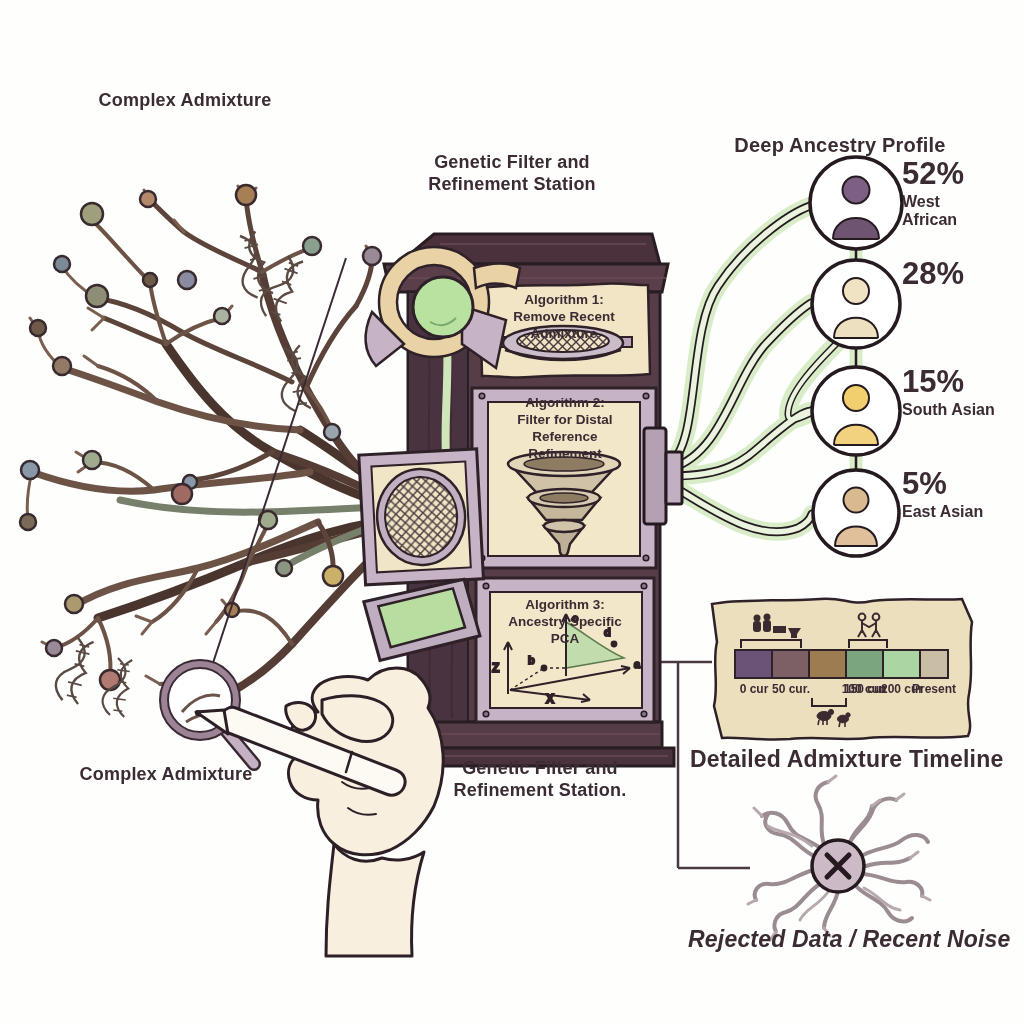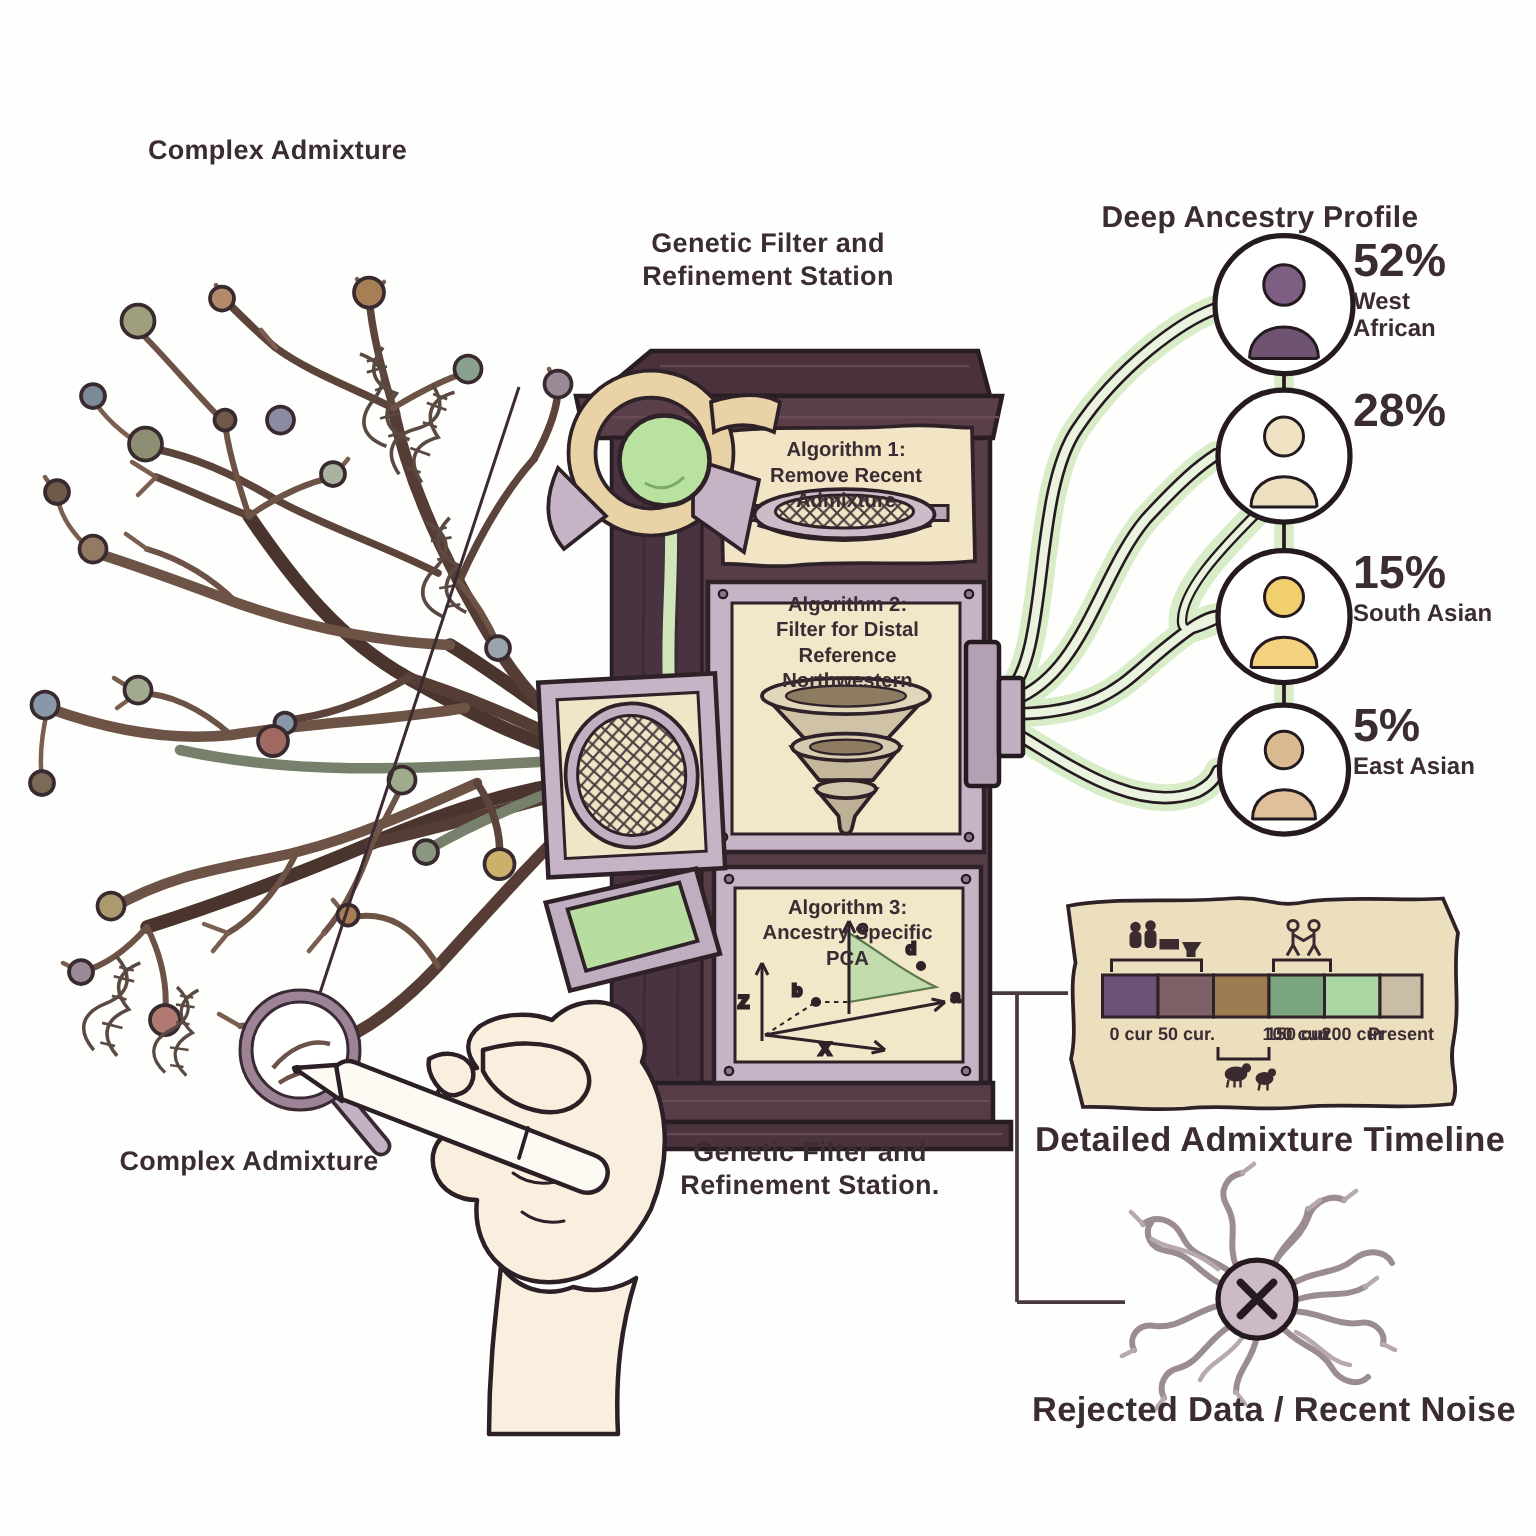--- a/index.html
+++ b/index.html
@@ -424,21 +424,21 @@
 </div>
 
 <div class="lbl profile-title nowrap" style="left:700px;top:86px;width:280px;">Deep Ancestry Profile</div>
 
 <div class="algo-text" style="left:484px;top:292px;width:160px;">
   <div>Algorithm 1:</div>
   <div>Remove Recent Admixture</div>
 </div>
 <div class="algo-text" style="left:494px;top:395px;width:142px;">
   <div>Algorithm 2:</div>
-  <div>Filter for Distal Reference Northwestern</div>
+  <div>Filter for Distal Reference Refinement</div>
 </div>
 <div class="algo-text" style="left:494px;top:597px;width:142px;">
   <div>Algorithm 3:</div>
   <div>Ancestry Specific PCA</div>
 </div>
 
 <div class="entry" style="top:158px;">
   <div class="pct">52%</div>
   <div class="plabel" style="width:70px;">West African</div>
 </div>
@@ -463,15 +463,15 @@
 
 <div class="tl-label nowrap" style="left:731px;top:682px;">0 cur</div>
 <div class="tl-label nowrap" style="left:768px;top:682px;">50 cur.</div>
 <div class="tl-label nowrap" style="left:841px;top:682px;">100 cun</div>
 <div class="tl-label nowrap" style="left:842px;top:682px;">150 cur</div>
 <div class="tl-label nowrap" style="left:879px;top:682px;">200 cur</div>
 <div class="tl-label nowrap" style="left:911px;top:682px;">Present</div>
 
 <div class="lbl nowrap" style="left:690px;top:746px;width:310px;font-size:23px;">Detailed Admixture Timeline</div>
 
-<div class="lbl nowrap" style="left:688px;top:926px;width:310px;font-size:23px;">Rejected Data / Recent Noise</div>
+<div class="lbl nowrap" style="left:688px;top:926px;width:310px;font-size:23px;font-style:italic;">Rejected Data / Recent Noise</div>
 
 </div>
 
 </body></html>

